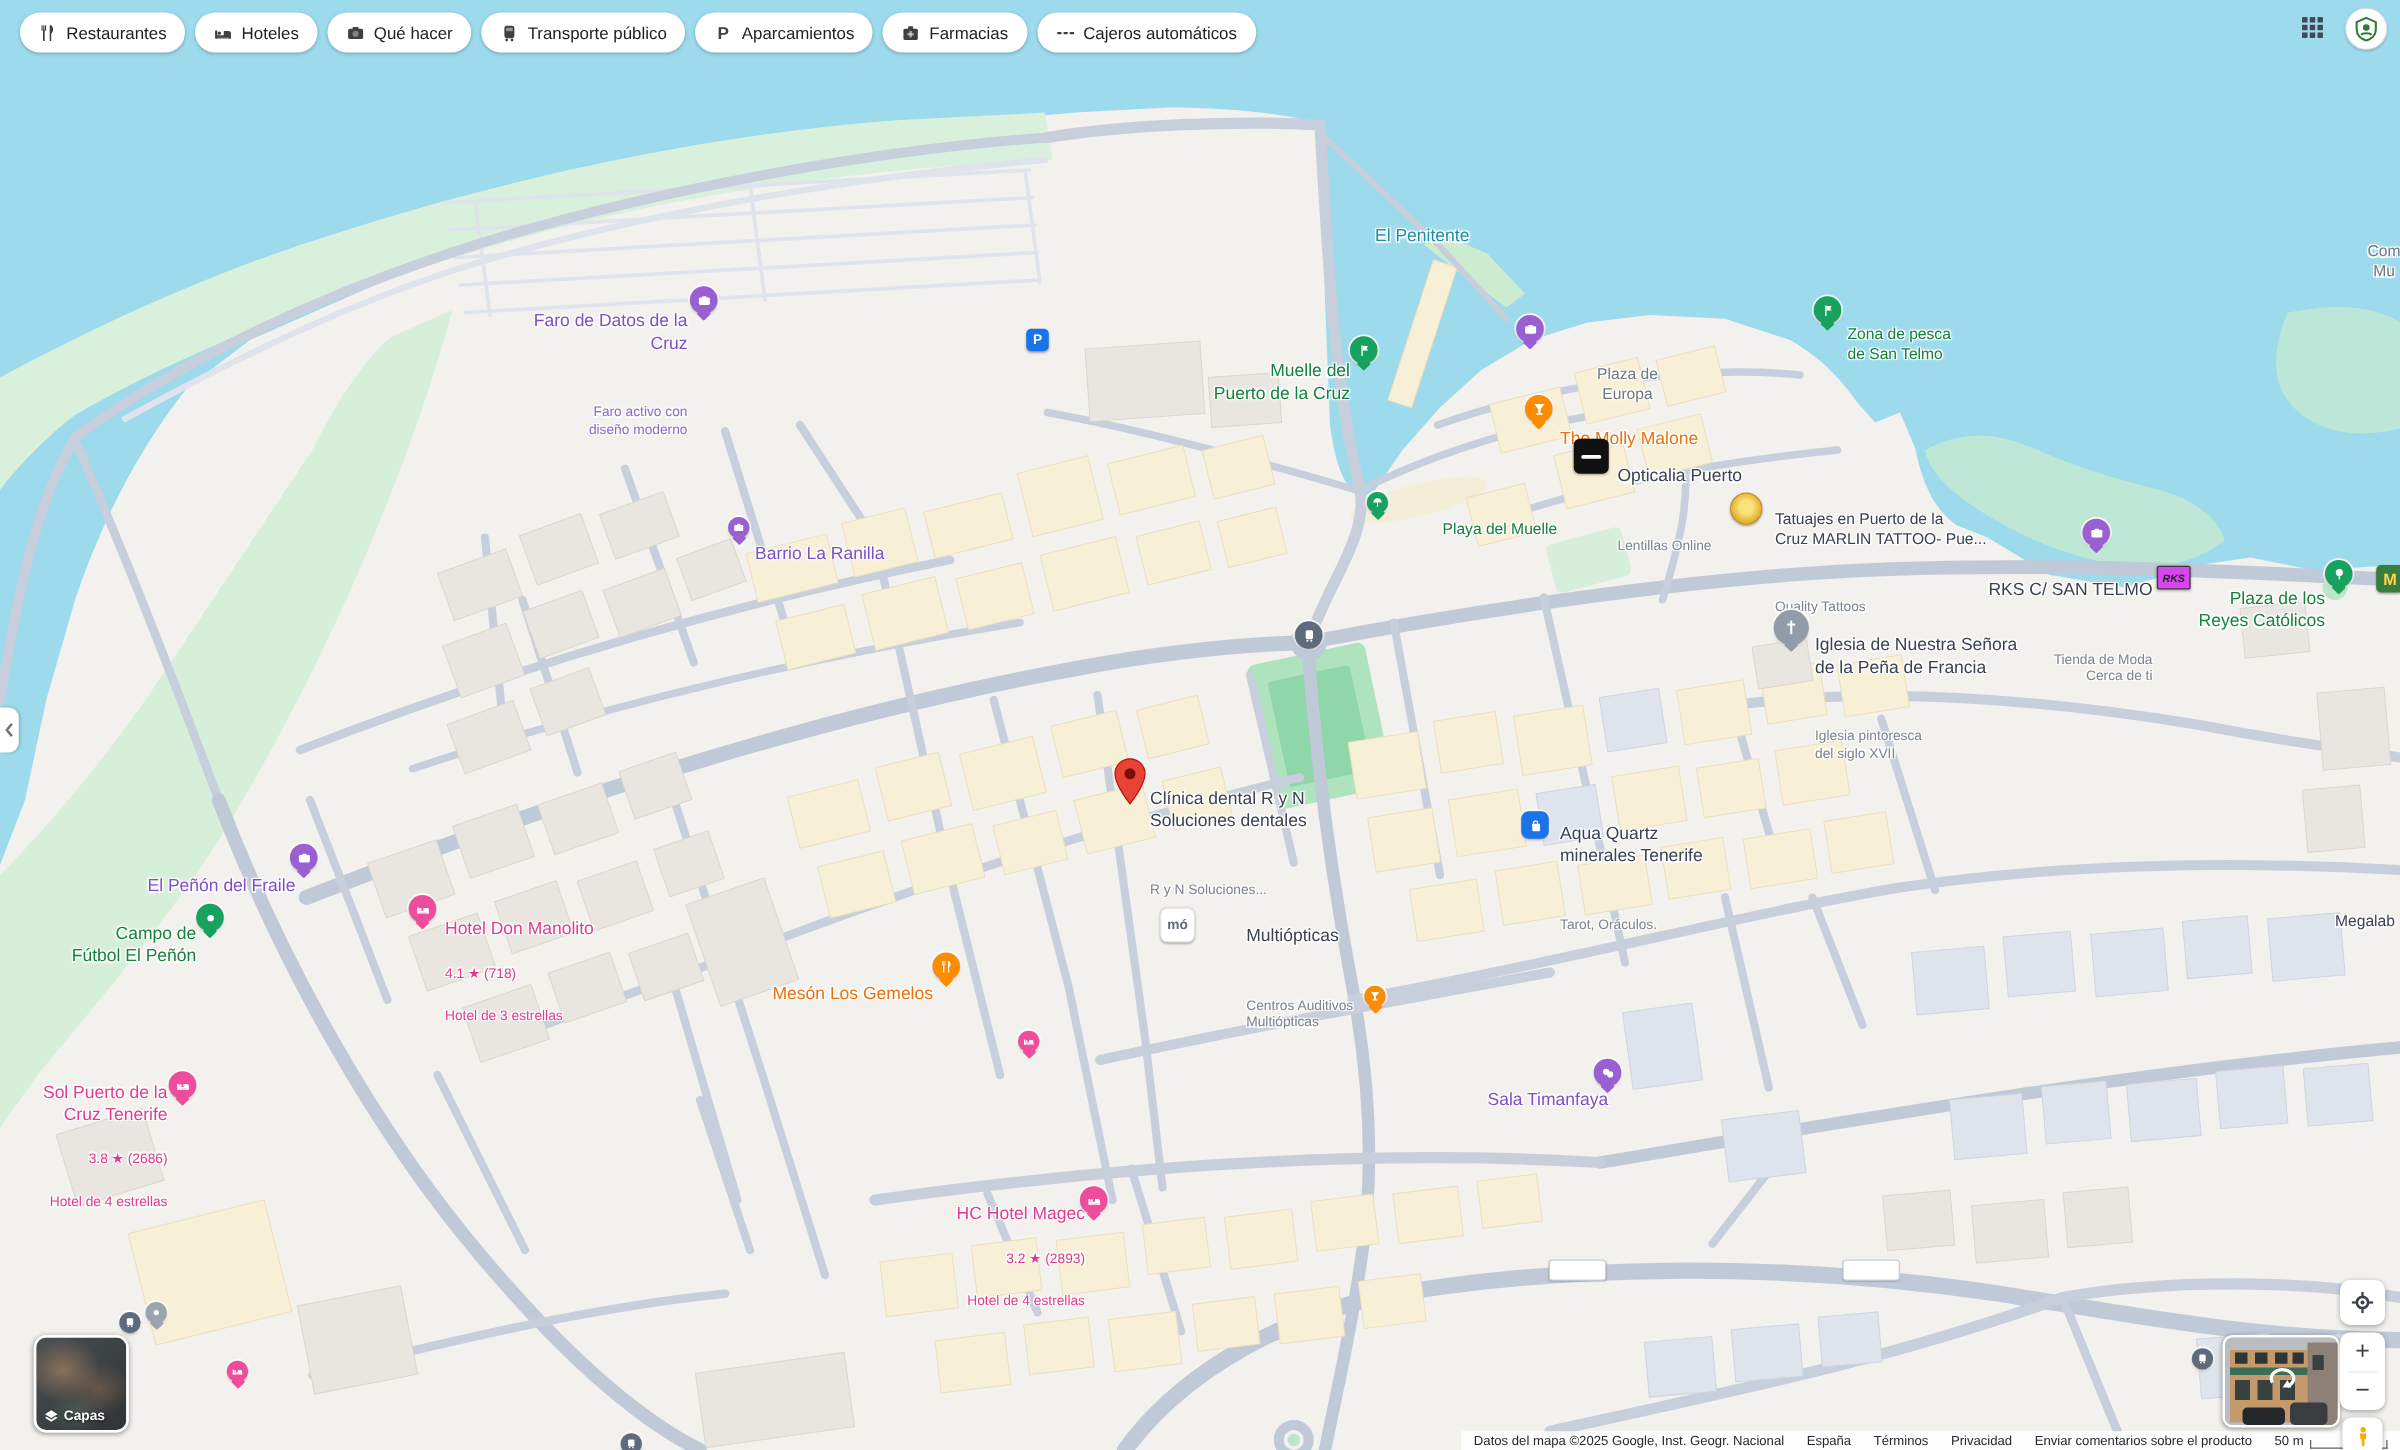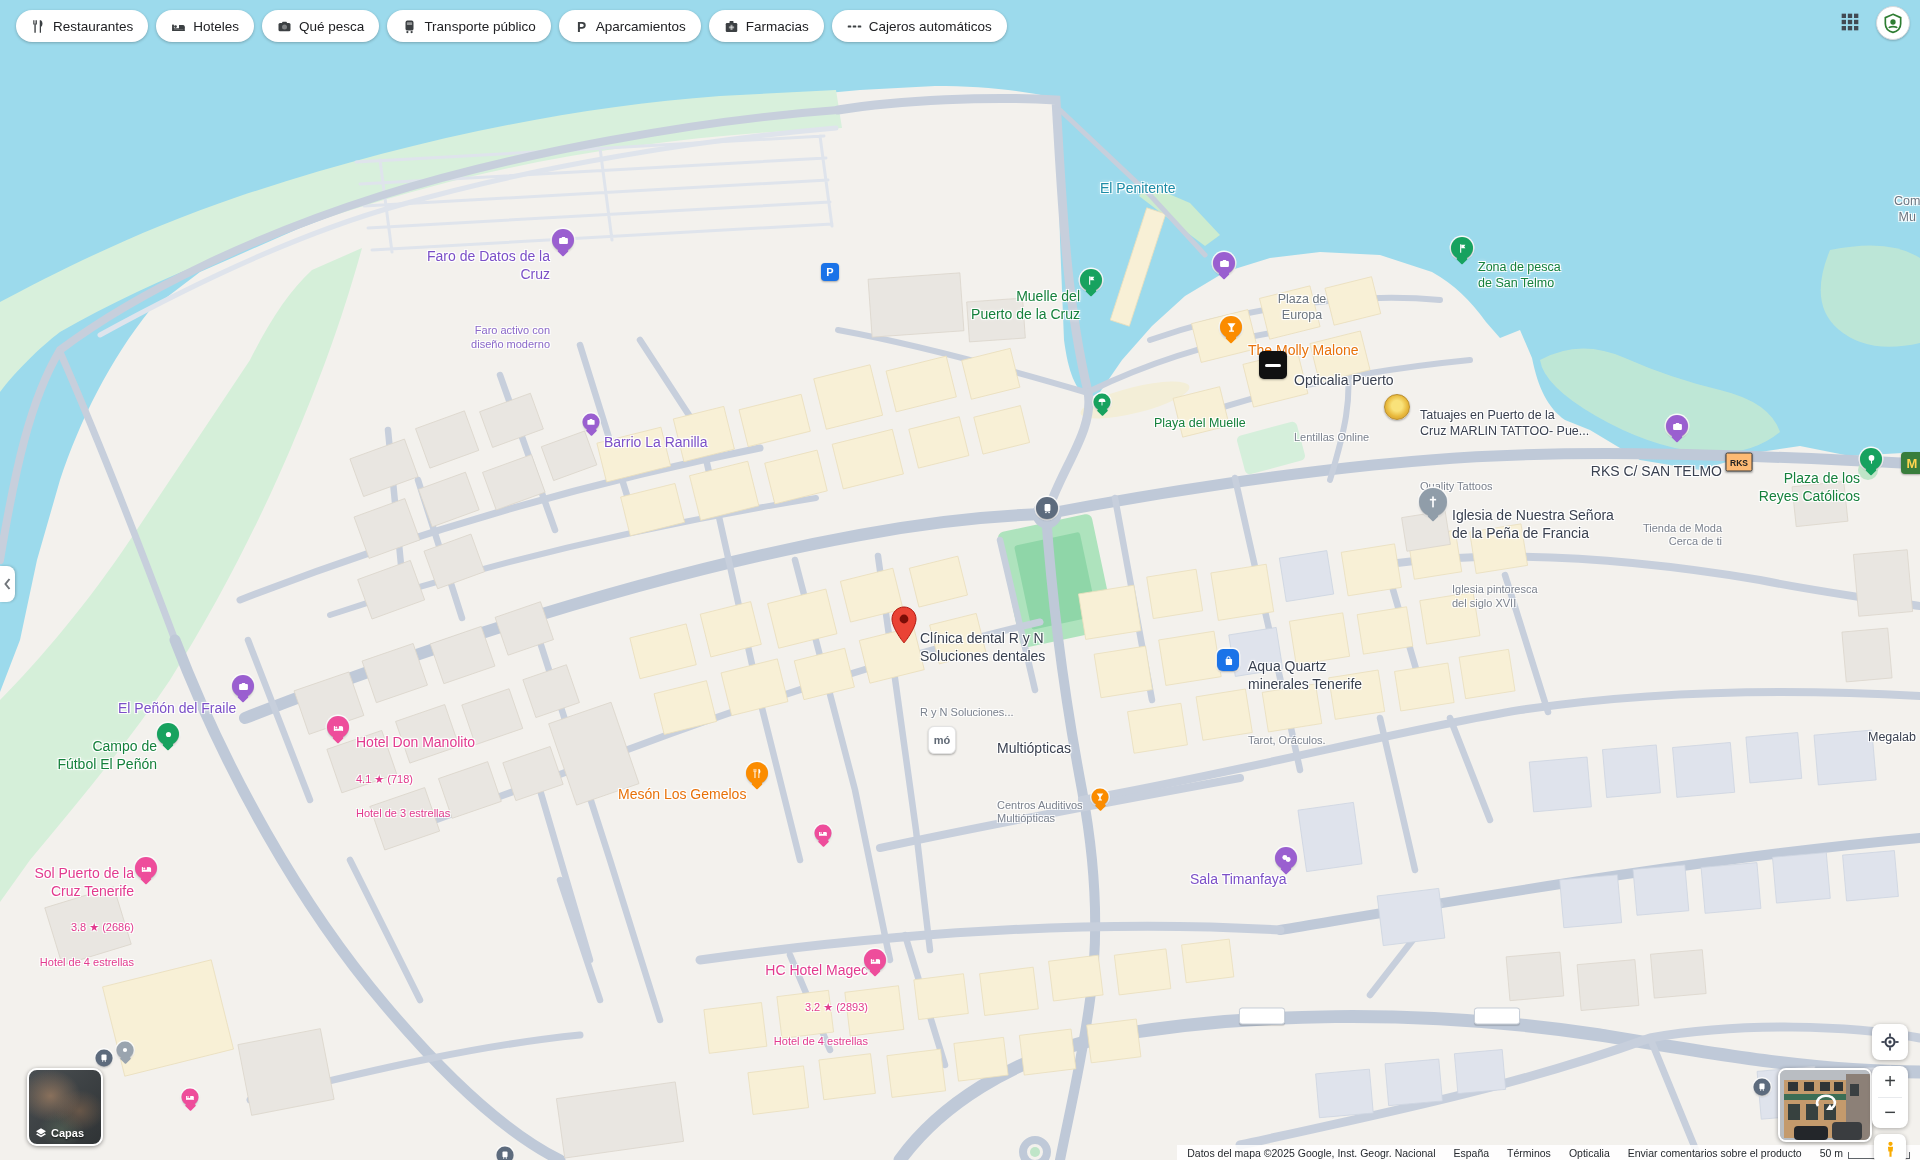--- a/index.html
+++ b/index.html
@@ -45,21 +45,21 @@
   .pin.slate{background:#5d6b7d;} .pin.graypin{background:#9aa4af;}
 
   .mainpin{position:absolute;left:891px;top:606px;z-index:7;width:26px;height:38px;}
 
   
   .logo{position:absolute;z-index:6;display:flex;align-items:center;justify-content:center;box-shadow:0 1px 2px rgba(0,0,0,.3);pointer-events:auto;}
   .logo.opticalia{width:28px;height:28px;background:#111;border-radius:5px;}
   .logo.opticalia::after{content:"";width:16px;height:3px;background:#fff;border-radius:2px;}
   .logo.marlin{width:26px;height:26px;border-radius:50%;border:1px solid #b98e2e;
     background:radial-gradient(circle at 50% 45%,#f9e27a 0 30%,#e8b93c 60%,#c98f2a 100%);}
-  .logo.rks{width:27px;height:19px;background:#fdba74;border:1.5px solid #3a3a3a;border-radius:2px;font-size:8.5px;font-weight:bold;color:#222;}
+  .logo.rks{width:27px;height:19px;background:#d946ef;border:1.5px solid #3a3a3a;border-radius:2px;font-size:8.5px;font-weight:bold;color:#222;font-style:italic;}
   .logo.mo{width:28px;height:28px;background:#fff;border-radius:6px;border:1px solid #e3e3e3;font-size:11px;font-weight:bold;color:#616a76;}
   .logo.mcd{width:22px;height:22px;background:#387d3c;border-radius:4px;font-size:13px;font-weight:bold;color:#ffd54f;}
   .logo.parking{width:18px;height:18px;background:#1a73e8;border-radius:4px;font-size:11px;font-weight:bold;color:#fff;}
   .badge{position:absolute;z-index:5;width:46px;height:17px;background:#fff;border:1px solid #c8cfd8;border-radius:3px;
     display:flex;align-items:center;justify-content:center;font-size:10px;font-weight:bold;color:#5c6670;box-shadow:0 1px 1px rgba(0,0,0,.15);}
 
   
   .toolbar{position:absolute;left:16px;top:10px;z-index:20;display:flex;gap:8px;}
   .chip{display:flex;align-items:center;gap:7px;height:32px;padding:0 15px;background:#fff;border:none;border-radius:16px;
     font-family:"Liberation Sans",sans-serif;font-size:13.5px;color:#202124;box-shadow:0 1px 3px rgba(0,0,0,.25);cursor:pointer;white-space:nowrap;}
@@ -786,21 +786,21 @@
       <button class="chip">
         <svg>
           <use href="#i-bed"></use>
         </svg>
         <span>Hoteles</span>
       </button>
       <button class="chip">
         <svg>
           <use href="#i-camera"></use>
         </svg>
-        <span>Qué pesca</span>
+        <span>Qué hacer</span>
       </button>
       <button class="chip">
         <svg>
           <use href="#i-train"></use>
         </svg>
         <span>Transporte público</span>
       </button>
       <button class="chip">
         <svg>
           <use href="#i-parkP"></use>
@@ -896,21 +896,21 @@
       <path d="M50,34 l3,6 -7,0 z" fill="#fff"></path>
     </svg>
   </button>
 
   <div class="attrbar">
     <span class="stat">Datos del mapa ©2025 Google, Inst. Geogr. Nacional</span>
     <span style="display:flex;gap:18px">
 
     <a>España</a>
         <a>Términos</a>
-        <a>Opticalia</a>
+        <a>Privacidad</a>
         <a>Enviar comentarios sobre el producto</a>
       </span>
     <span class="scalewrap">
       <span class="stat">50 m</span>
       <span class="scalebar"></span>
     </span>
   </div>
 
 </div>
 

